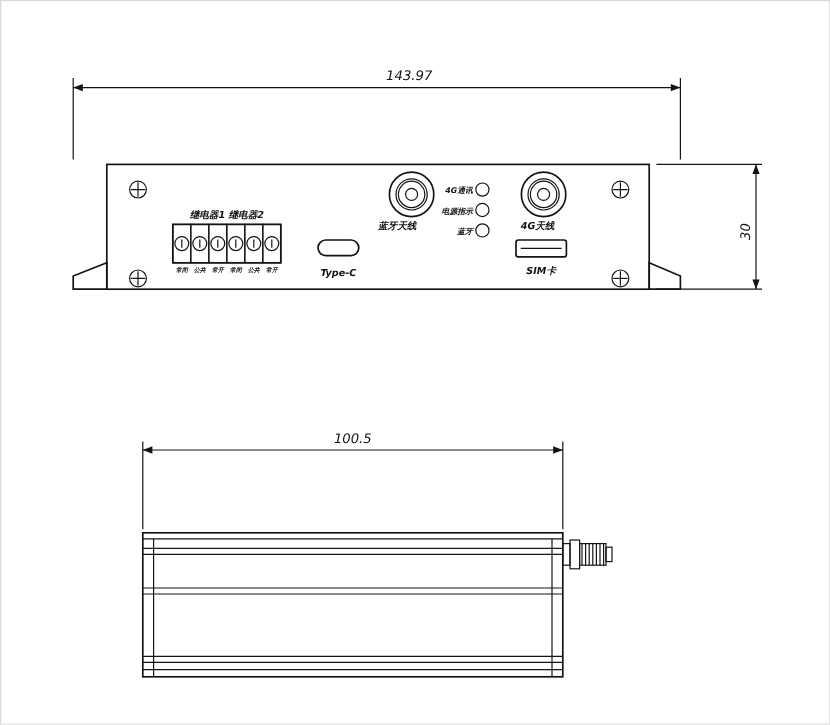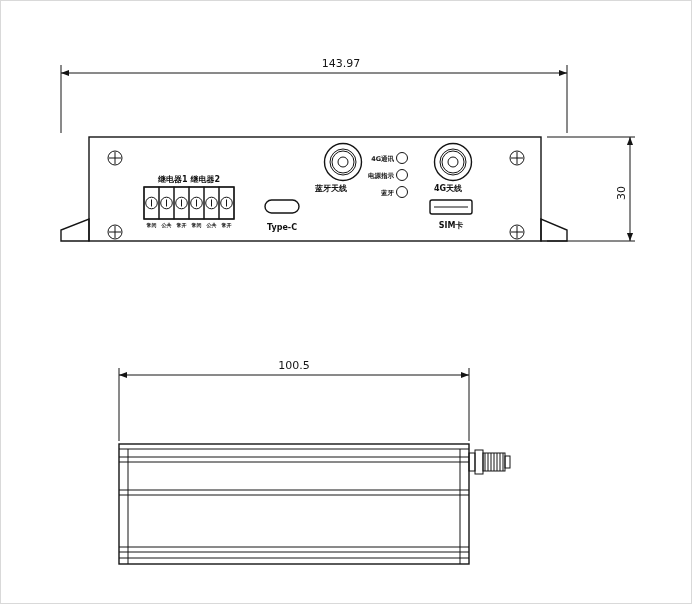--- a/index.html
+++ b/index.html
@@ -9,20 +9,21 @@
     font-family: "DejaVu Sans", "Liberation Sans", sans-serif;
   }
   .canvas {
     position: relative;
     width: 692px;
     height: 604px;
     background: #ffffff;
     border: 1px solid #d9d9d9;
     box-sizing: border-box;
     overflow: hidden;
+    font-style: italic;
   }
   svg { display: block; }
   .dim-text {
     font-size: 11px;
     fill: #141414;
   }
   .label-bold {
     font-size: 8px;
     font-weight: bold;
     fill: #111111;

